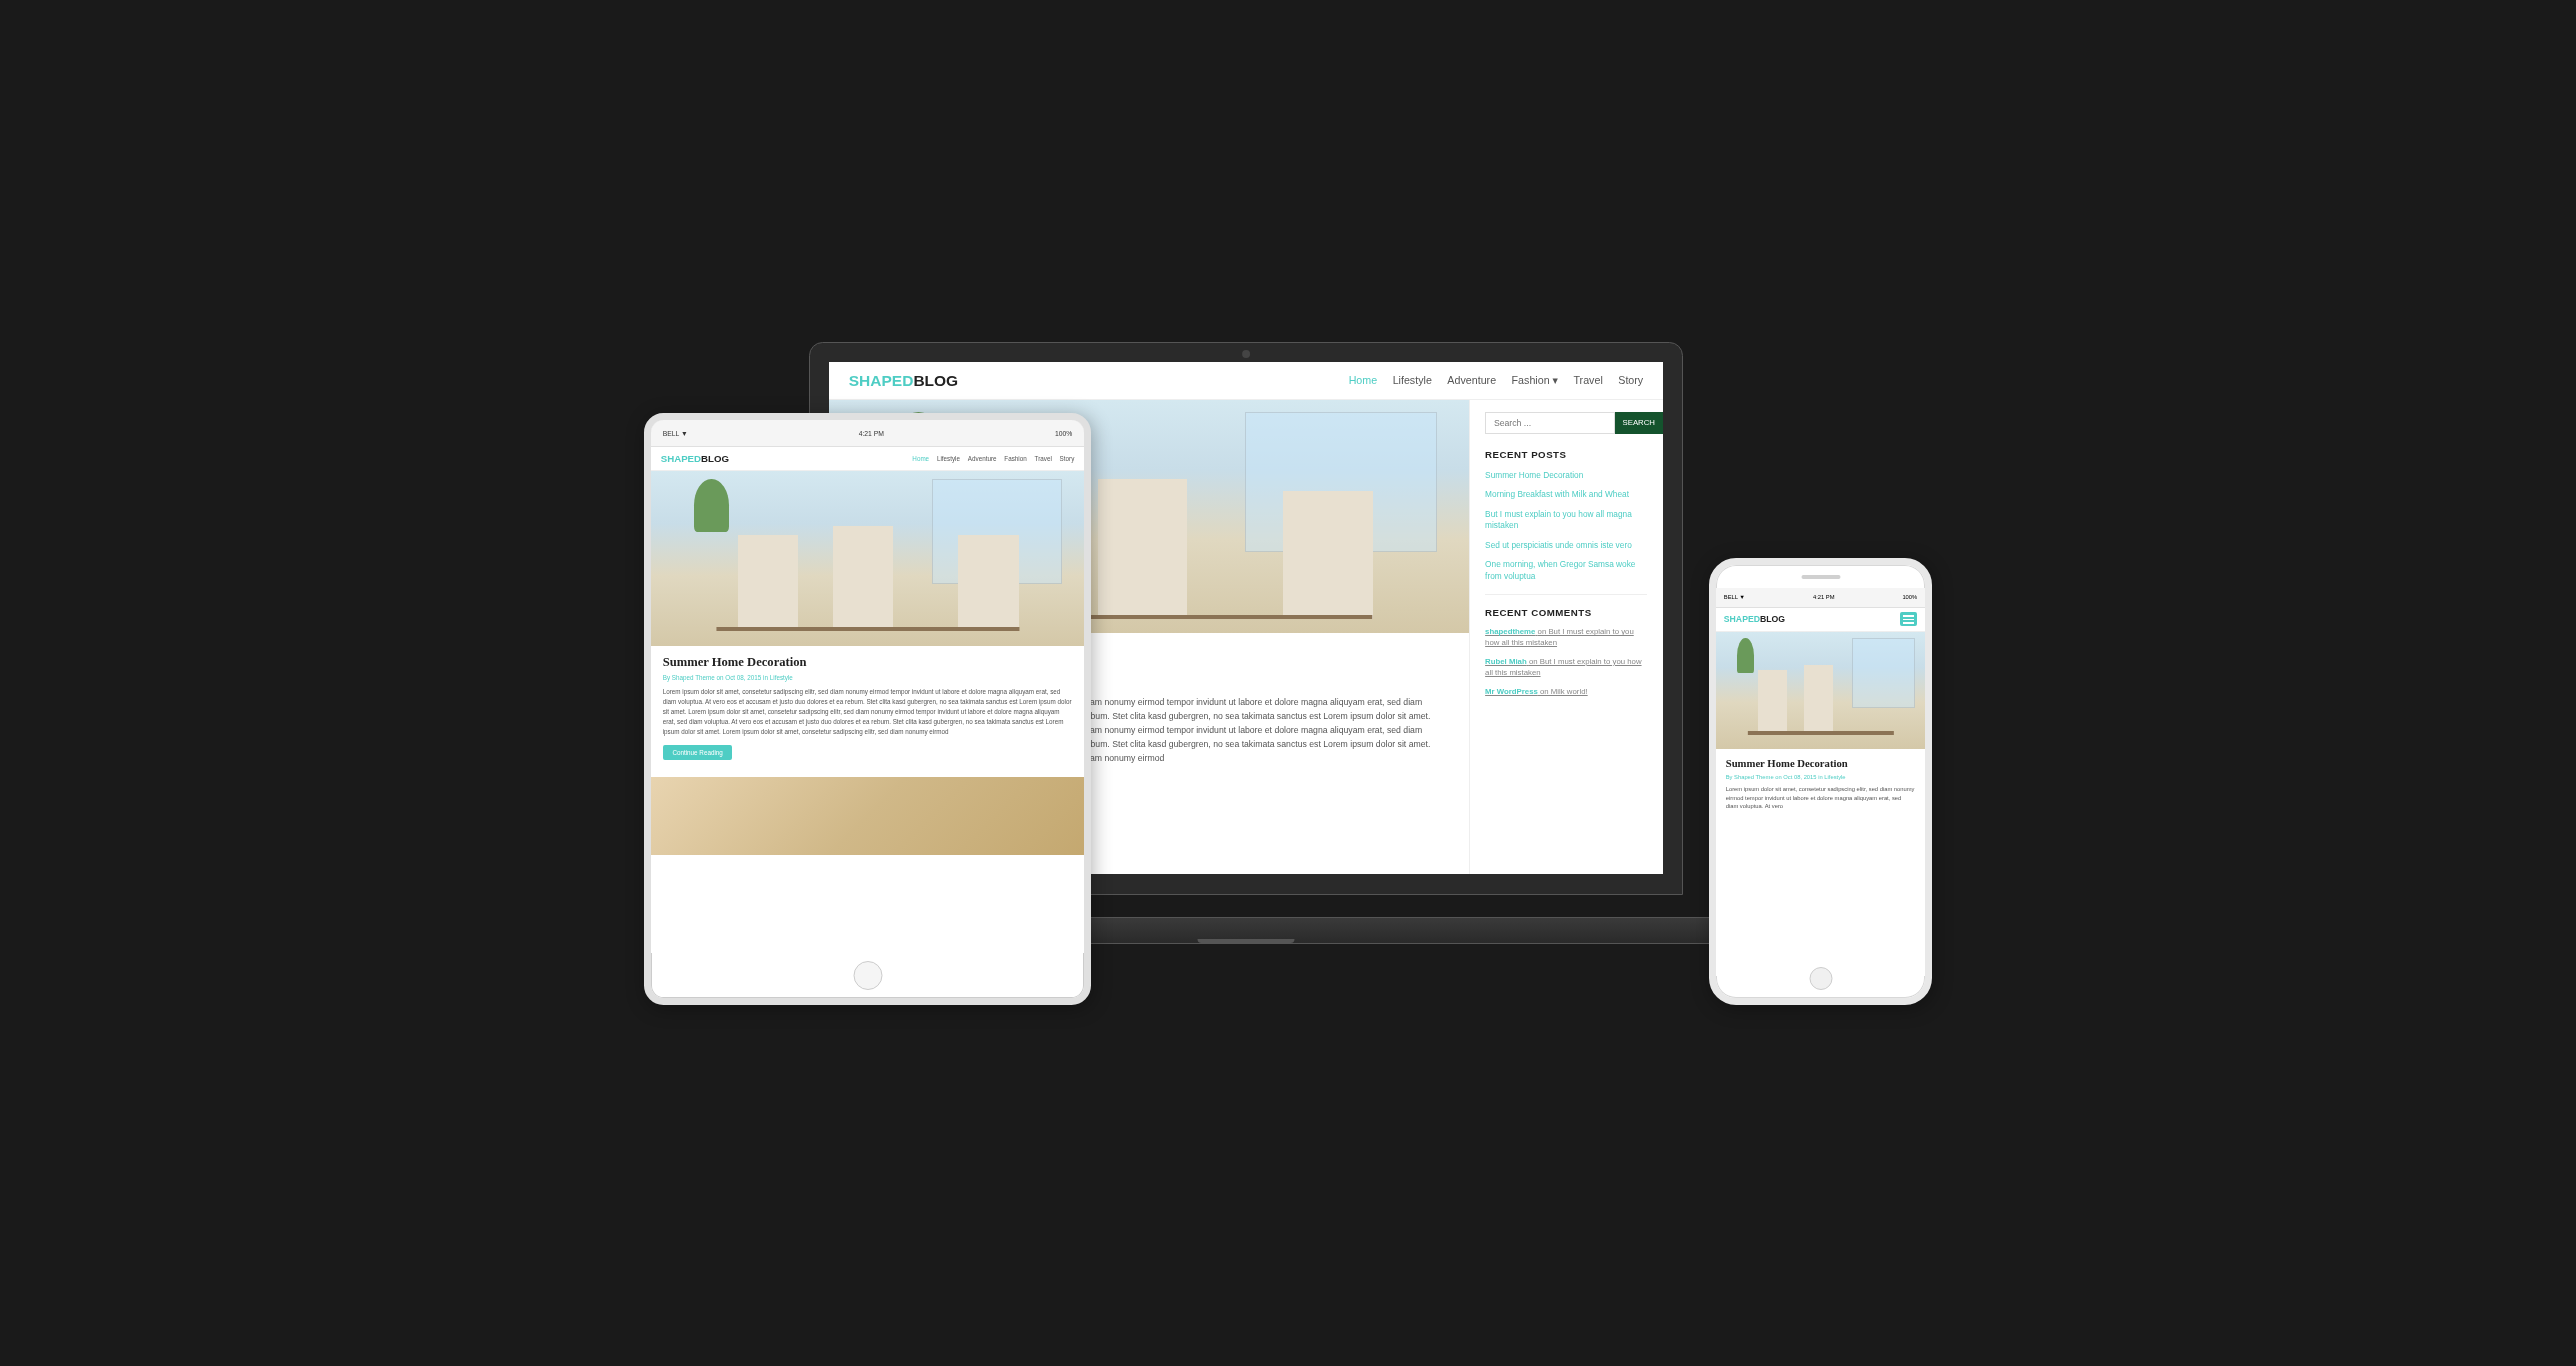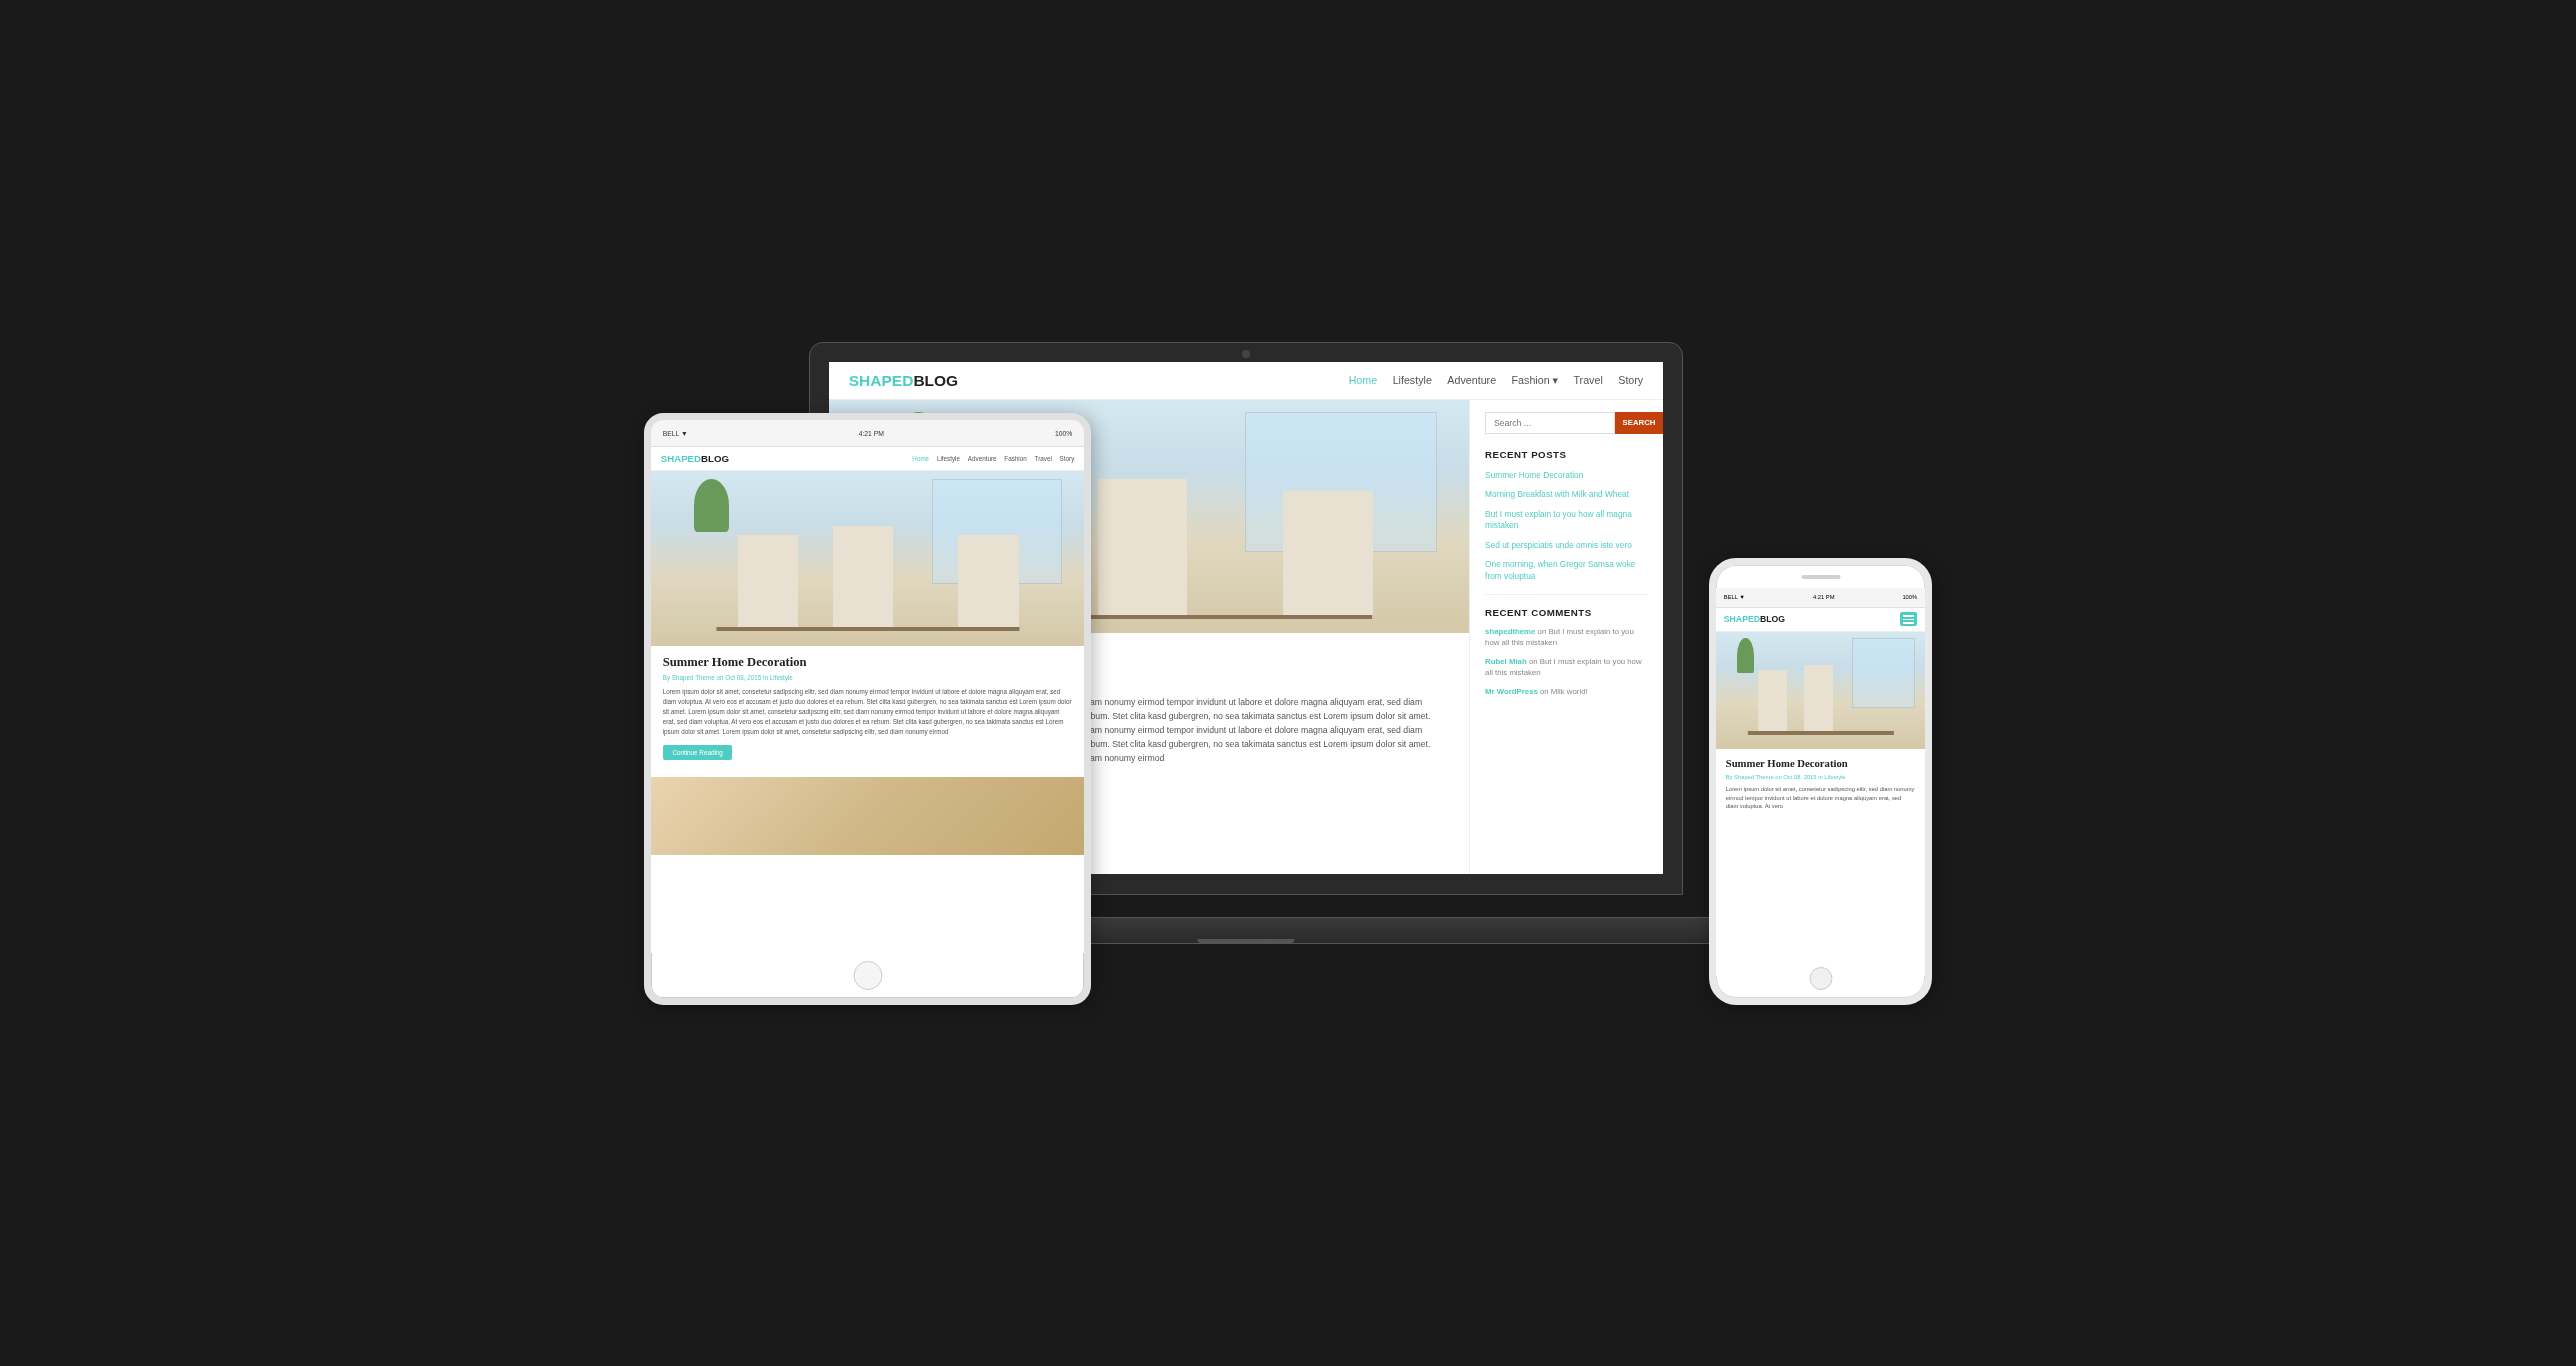--- a/index.html
+++ b/index.html
@@ -174,27 +174,27 @@
     .sidebar-search input {
       flex: 1;
       padding: 4.9px 7.8px;
       border: 1px solid #ddd;
       font-size: 8.7px;
       outline: none;
       font-family: Arial, sans-serif;
     }
     .sidebar-search button {
       padding: 4.9px 7.8px;
-      background: #c2410c;
+      background: #14532d;
       color: #fff;
       border: none;
       font-size: 7.8px;
       cursor: pointer;
       font-family: Arial, sans-serif;
-      font-weight: bold;
+      font-weight: normal;
     }
     .sidebar-section-title {
       font-size: 9.7px;
       font-weight: bold;
       color: #222;
       margin-bottom: 9.7px;
       letter-spacing: 0.5px;
       font-family: Arial, sans-serif;
     }
     .sidebar-post-link {
@@ -205,20 +205,21 @@
       margin-bottom: 7.8px;
       line-height: 1.4;
       font-family: Arial, sans-serif;
     }
     .sidebar-comment {
       font-size: 7.8px;
       color: #888;
       margin-bottom: 7.8px;
       line-height: 1.4;
       font-family: Arial, sans-serif;
+      text-decoration: underline;
     }
     .sidebar-comment strong { color: #4ecdc4; }
     .sidebar-divider {
       height: 1px;
       background: #eee;
       margin: 11.7px 0;
     }
 
     
     .tablet {

